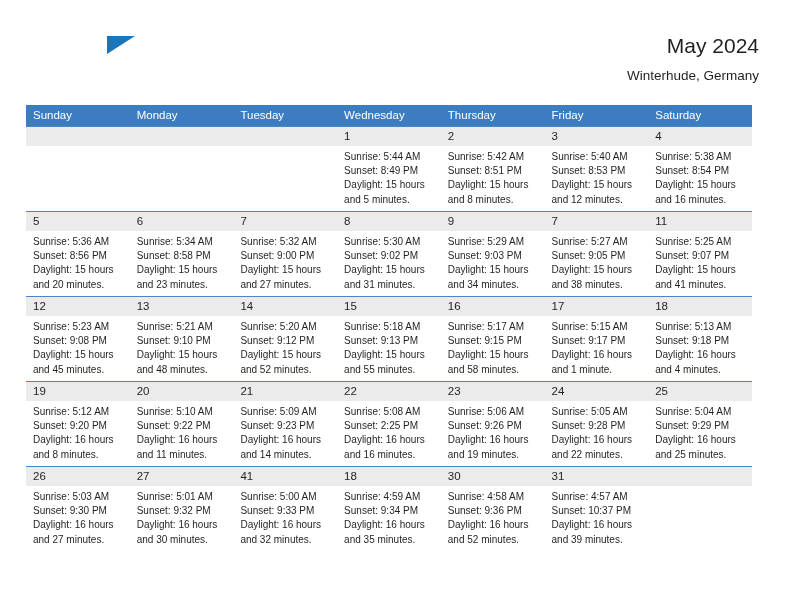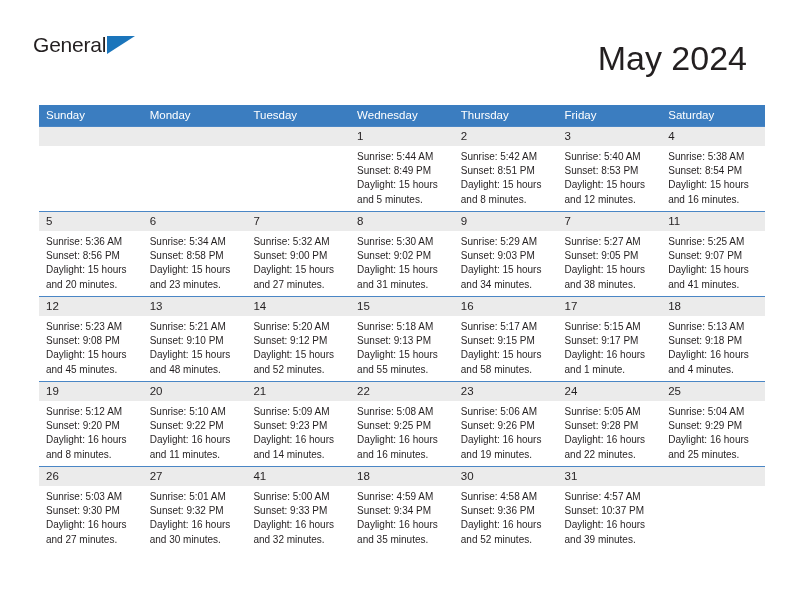--- a/index.html
+++ b/index.html
@@ -62,37 +62,37 @@
     height: 0;
     border-left: 28px solid #1b75bb;
     border-bottom: 18px solid transparent;
   }
 
   .title-block {
     text-align: right;
     padding-top: 0px;
   }
   .cal-title {
-    font-size: 34px;
+    font-size: 21px;
     line-height: 32px;
     color: #231f20;
     font-weight: normal;
-    margin: 12px;
+    margin: 0;
   }
   .cal-subtitle {
     font-size: 13.5px;
     line-height: 20px;
     color: #231f20;
     margin: 4px 0 0 0;
   }
 
   
   .calendar {
     position: absolute;
-    left: 39px;
+    left: 26px;
     top: 105px;
     width: 726px;
     border-collapse: collapse;
     table-layout: fixed;
   }
   .calendar th {
     background: #3b7dc0;
     color: #ffffff;
     font-size: 11.5px;
     font-weight: normal;
@@ -136,26 +136,26 @@
   .cell-empty .cell-body { visibility: hidden; }
 </style>
 </head>
 <body>
 
 <div class="page">
 
   <div class="top-bar">
 
     <div class="brand">
-      <div class="brand-general">General</div>
       <div class="brand-triangle"></div>
     </div>
 
     <div class="title-block">
       <div class="cal-title">May 2024</div>
+      <div class="cal-subtitle">Winterhude, Germany</div>
     </div>
 
   </div>
 
   <table class="calendar">
     <thead>
       <tr>
         <th>Sunday</th>
         <th>Monday</th>
         <th>Tuesday</th>
@@ -386,21 +386,21 @@
               <div>Sunrise: 5:09 AM</div>
               <div>Sunset: 9:23 PM</div>
               <div>Daylight: 16 hours</div>
               <div>and 14 minutes.</div>
             </div>
           </td>
           <td>
             <div class="daynum">22</div>
             <div class="cell-body">
               <div>Sunrise: 5:08 AM</div>
-              <div>Sunset: 9:25 PM</div>
+              <div>Sunset: 2:25 PM</div>
               <div>Daylight: 16 hours</div>
               <div>and 16 minutes.</div>
             </div>
           </td>
           <td>
             <div class="daynum">23</div>
             <div class="cell-body">
               <div>Sunrise: 5:06 AM</div>
               <div>Sunset: 9:26 PM</div>
               <div>Daylight: 16 hours</div>

